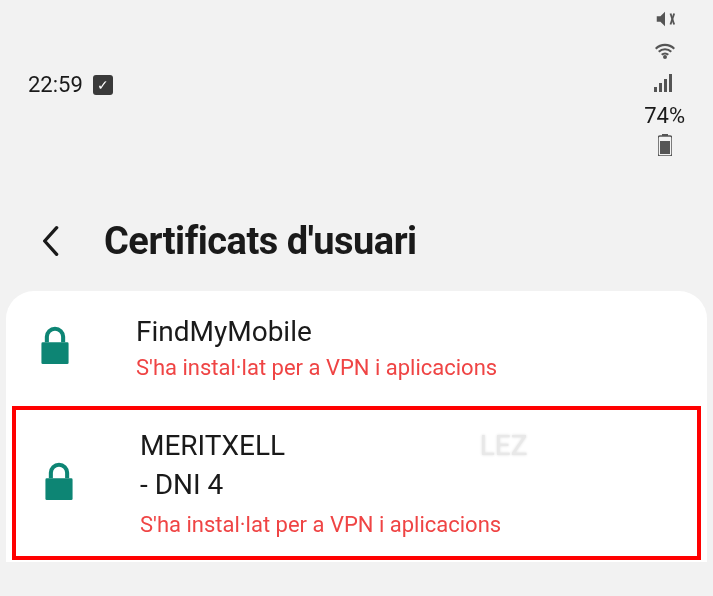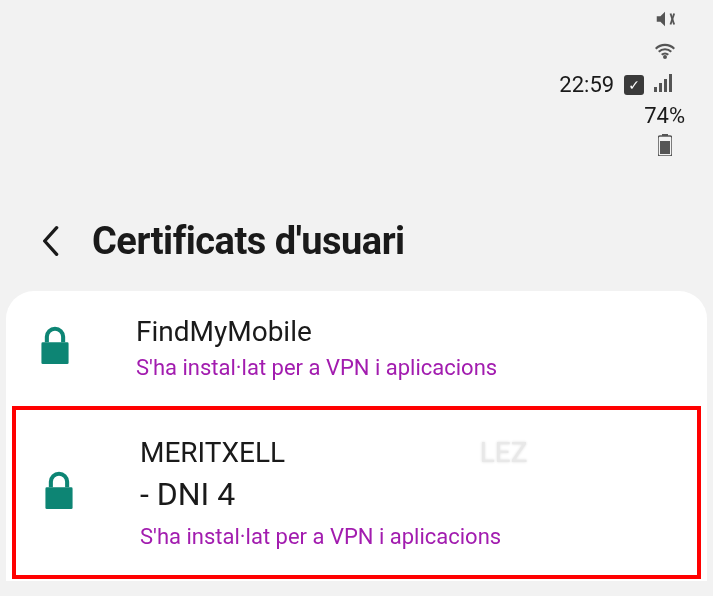--- a/index.html
+++ b/index.html
@@ -4,40 +4,40 @@
   <style>
     * { margin: 0; padding: 0; box-sizing: border-box; }
     body {
       width: 713px;
       height: 596px;
       background: #f2f2f2;
       font-family: -apple-system, BlinkMacSystemFont, 'Segoe UI', Roboto, sans-serif;
     }
     .status-bar {
       display: flex;
-      justify-content: flex-end;
+      justify-content: space-between;
       align-items: center;
       padding: 8px 28px;
       font-size: 22px;
       color: #1a1a1a;
     }
     .status-left { display: flex; align-items: center; gap: 10px; }
     .status-right { display: flex; align-items: center; gap: 6px; flex-direction: column; }
     .check-badge {
       width: 20px; height: 20px;
       background: #3a3a3a;
       border-radius: 3px;
       display: flex; align-items: center; justify-content: center;
       color: #fff; font-size: 14px;
     }
     .header {
       display: flex;
       align-items: center;
       padding: 50px 30px 28px 36px;
-      gap: 28px;
+      gap: 40px;
     }
     .back-button {
       width: 28px; height: 28px;
       display: flex; align-items: center; justify-content: center;
       cursor: pointer;
     }
     .page-title {
       font-size: 38px;
       font-weight: 700;
       color: #1a1a1a;
@@ -52,41 +52,41 @@
     .list-item {
       display: flex;
       align-items: center;
       padding: 24px 32px;
       gap: 64px;
       cursor: pointer;
     }
     .list-item.highlighted {
       border: 4px solid #ff0000;
       margin: 2px 6px;
-      padding: 26px 26px;
+      padding: 19px 26px;
     }
     .lock-icon {
       width: 34px;
       flex-shrink: 0;
       color: #0d8574;
     }
     .item-text { flex: 1; }
     .item-title {
       font-size: 28px;
       color: #1a1a1a;
       font-weight: 400;
       margin-bottom: 6px;
       line-height: 1.2;
     }
     .item-subtitle {
       font-size: 22px;
-      color: #a21caf;
+      color: #ef4444;
     }
     .title-line2 {
-      font-size: 32px;
+      font-size: 28px;
       color: #1a1a1a;
       font-weight: 400;
       margin-bottom: 10px;
       line-height: 1.2;
     }
     .redacted {
       color: #e8e8e8;
       text-shadow: 0 0 3px #ddd;
     }
   </style>

